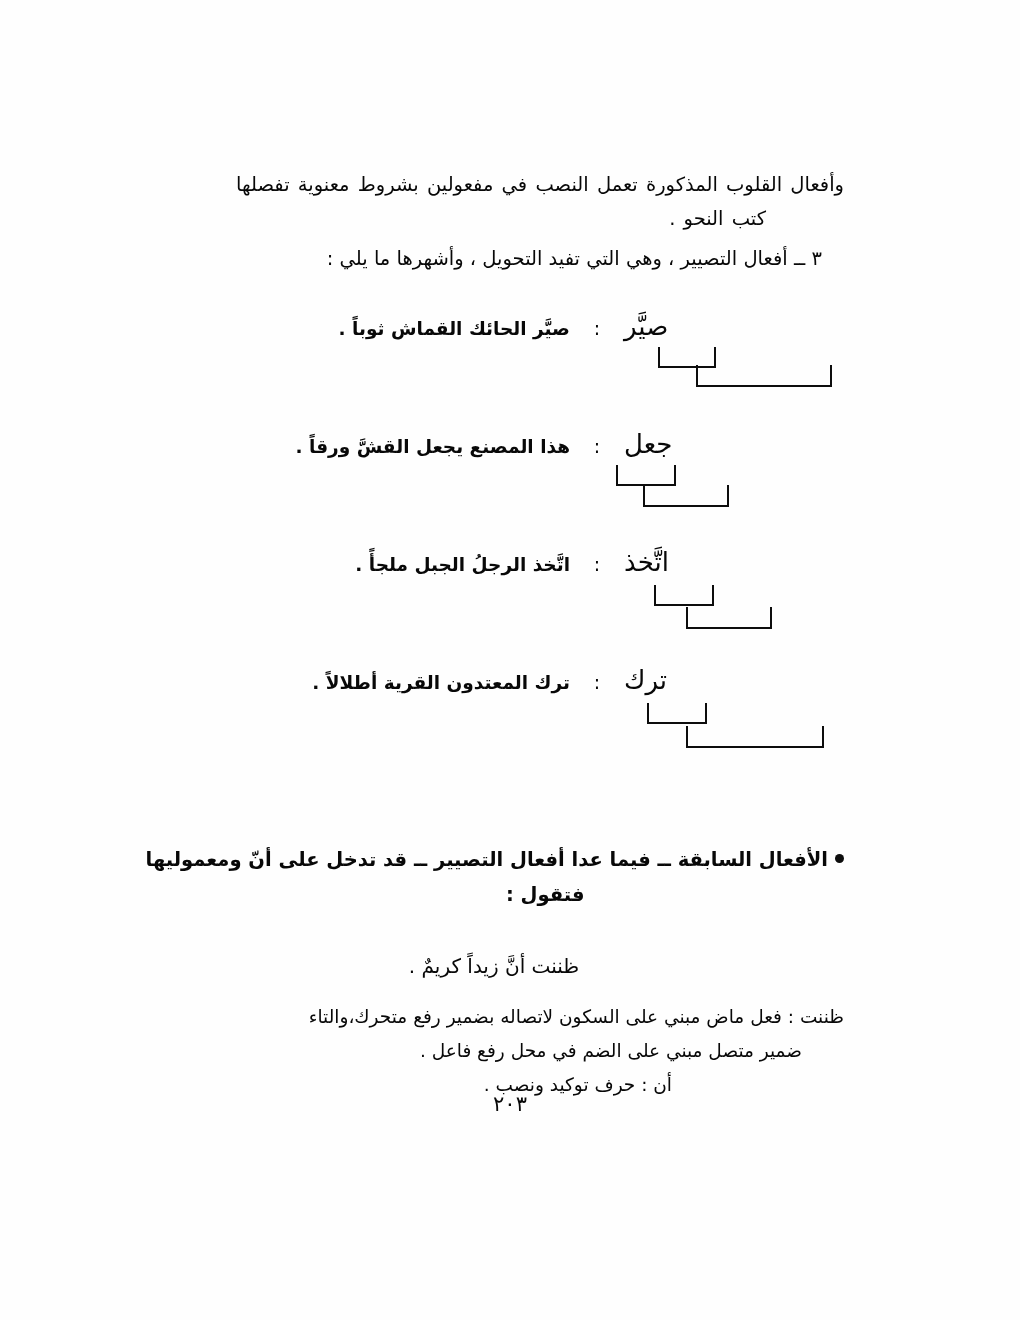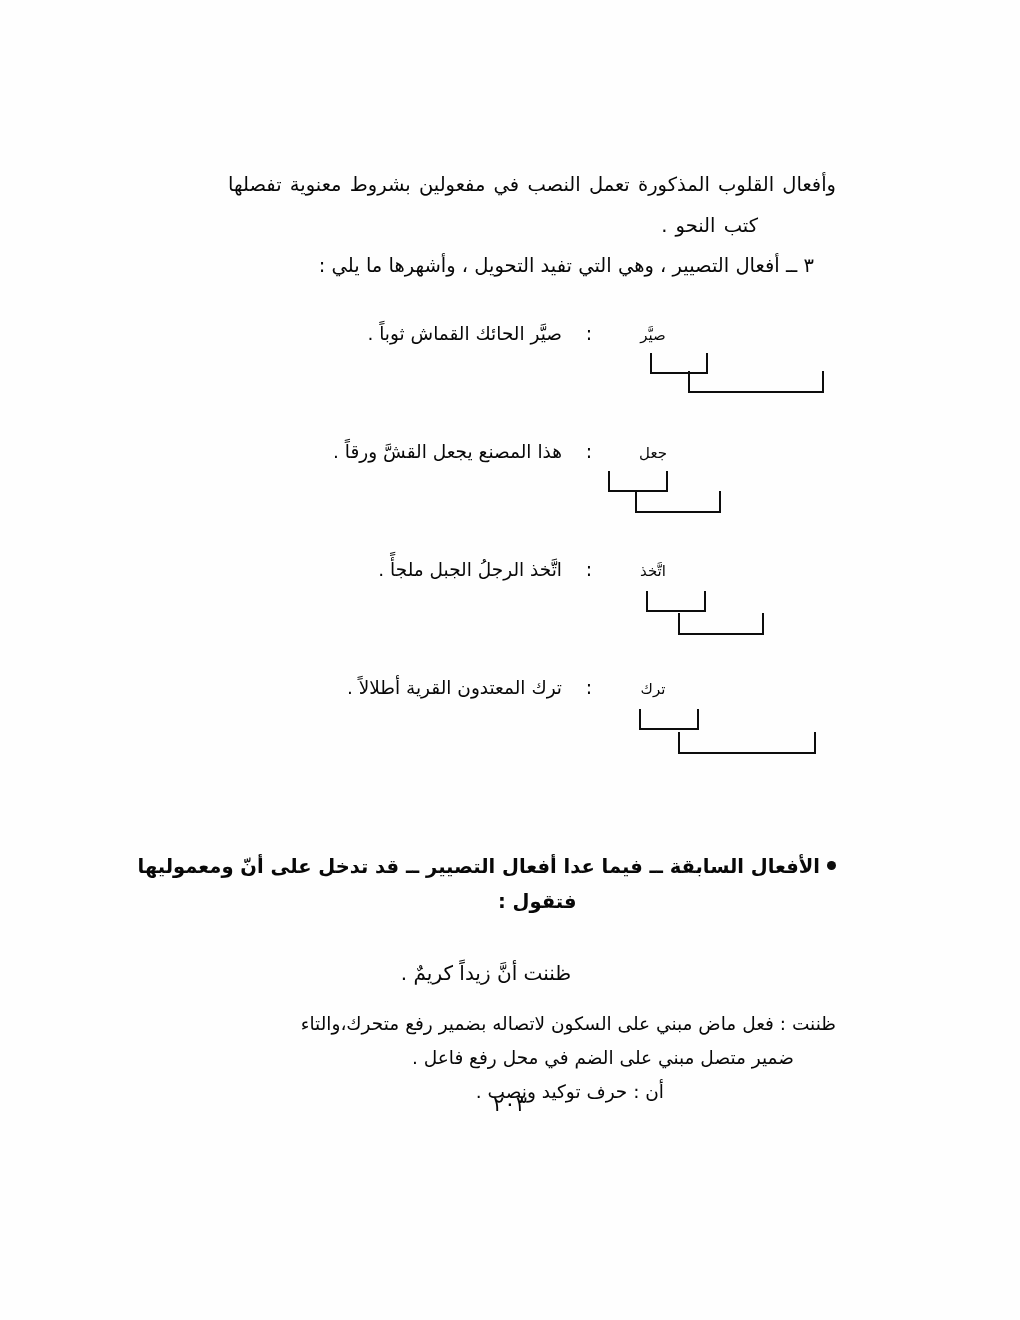--- a/index.html
+++ b/index.html
@@ -13,41 +13,40 @@
   }
   #page {
     position: relative;
     width: 1020px;
     height: 1320px;
     background: #fefefe;
     overflow: hidden;
   }
   .content {
     position: absolute;
-    right: 184px;
+    right: 176px;
     top: 168px;
     width: 660px;
     direction: rtl;
     text-align: right;
   }
   .para {
     font-size: 19.5px;
     line-height: 34px;
     letter-spacing: 0.2px;
     word-spacing: 2px;
     margin: 0;
   }
   .para-indent-line {
     display: block;
   }
   .line-center-right {
     display: block;
     text-align: right;
     padding-right: 78px;
-    margin-top: 7px;
   }
   .numbered {
     font-size: 19.5px;
     line-height: 34px;
     margin: 6px 0 0 0;
     padding-right: 22px;
   }
   
   .examples {
     position: relative;
@@ -61,32 +60,33 @@
     display: flex;
     flex-direction: row;
     align-items: baseline;
     justify-content: flex-start;
     font-size: 19px;
     line-height: 28px;
     padding-right: 146px;
   }
   .ex-verb {
     min-width: 74px;
-    text-align: center;
-    font-size: 15px;
+    text-align: left;
+    font-size: 26px;
     white-space: nowrap;
   }
   .ex-colon {
     width: 54px;
     text-align: center;
     font-size: 19px;
   }
   .ex-sentence {
     white-space: nowrap;
     font-size: 18.5px;
+    font-weight: bold;
   }
   
   .brackets {
     position: relative;
     height: 56px;
     margin-top: 2px;
   }
   .brk {
     position: absolute;
     border-bottom: 2.4px solid #0d0d0d;

